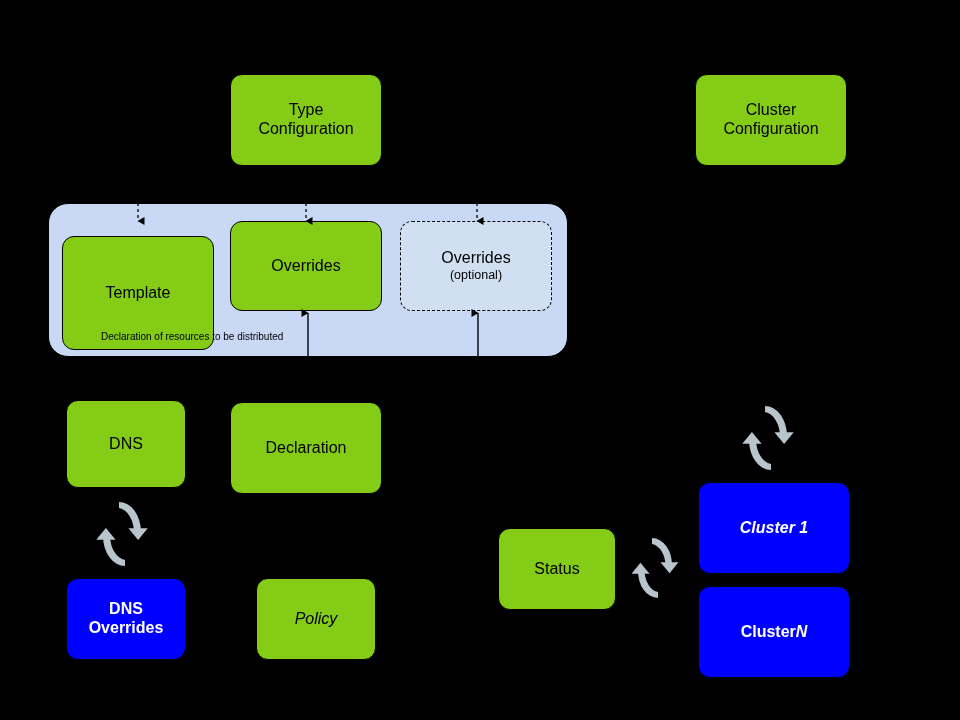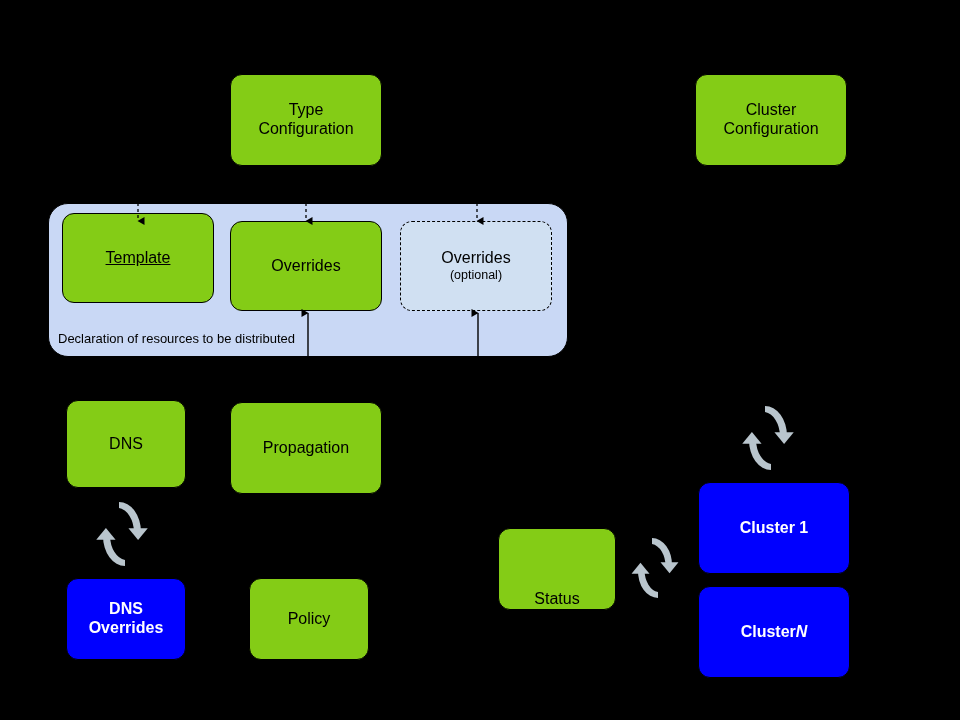--- a/index.html
+++ b/index.html
@@ -48,21 +48,21 @@
     background: #c9d8f5;
     border: 1px solid #000000;
     border-radius: 20px;
   }
   .lbl {
     position: absolute;
     color: #000000;
     white-space: nowrap;
   }
   .fs16 { font-size: 16px; }
-  .fs11 { font-size: 13px; }
+  .fs11 { font-size: 10px; margin-left: 43px; }
   .sub { font-size: 12.5px; display: block; }
   svg.overlay {
     position: absolute;
     left: 0;
     top: 0;
     width: 960px;
     height: 720px;
     pointer-events: none;
   }
   .title-2line { display: flex; flex-direction: column; }
@@ -77,21 +77,21 @@
     <span>Configuration</span>
   </div>
 
   <div class="box box-light fs16 title-2line" style="left:695px; top:74px; width:152px; height:92px;">
     <span>Cluster</span>
     <span>Configuration</span>
   </div>
 
   <div class="group-band" style="left:48px; top:203px; width:520px; height:154px;"></div>
 
-  <div class="box box-light fs16" style="left:62px; top:213px; width:152px; height:90px;text-decoration:underline;">
+  <div class="box box-light fs16" style="left:62px; top:236px; width:152px; height:114px;">
     <span>Template</span>
   </div>
 
   <div class="box box-light fs16" style="left:230px; top:221px; width:152px; height:90px;">
     <span>Overrides</span>
   </div>
 
   <div class="box box-dashed fs16 title-2line" style="left:400px; top:221px; width:152px; height:90px;">
     <span>Overrides</span>
     <span class="sub">(optional)</span>
@@ -102,33 +102,33 @@
   <div class="box box-light fs16" style="left:66px; top:400px; width:120px; height:88px;">
     <span>DNS</span>
   </div>
 
   <div class="box box-blue fs16 title-2line" style="left:66px; top:578px; width:120px; height:82px;">
     <span>DNS</span>
     <span>Overrides</span>
   </div>
 
   <div class="box box-light fs16" style="left:230px; top:402px; width:152px; height:92px;">
-    <span>Propagation</span>
+    <span>Declaration</span>
   </div>
 
-  <div class="box box-light fs16" style="left:249px; top:578px; width:120px; height:82px;">
+  <div class="box box-light fs16" style="left:256px; top:578px; width:120px; height:82px;font-style:italic;">
     <span>Policy</span>
   </div>
 
-  <div class="box box-light fs16" style="left:498px; top:528px; width:118px; height:82px;align-items:flex-end;">
+  <div class="box box-light fs16" style="left:498px; top:528px; width:118px; height:82px;">
     <span>Status</span>
   </div>
 
 
-  <div class="box box-blue fs16" style="left:698px; top:482px; width:152px; height:92px;">
+  <div class="box box-blue fs16" style="left:698px; top:482px; width:152px; height:92px;font-style:italic;">
     <span>Cluster 1</span>
   </div>
 
   <div class="box box-blue fs16" style="left:698px; top:586px; width:152px; height:92px;">
     <span>Cluster </span>
       <span style="font-style:italic;">N</span>
   </div>
 
   <svg class="overlay" viewBox="0 0 960 720">
     <defs>

